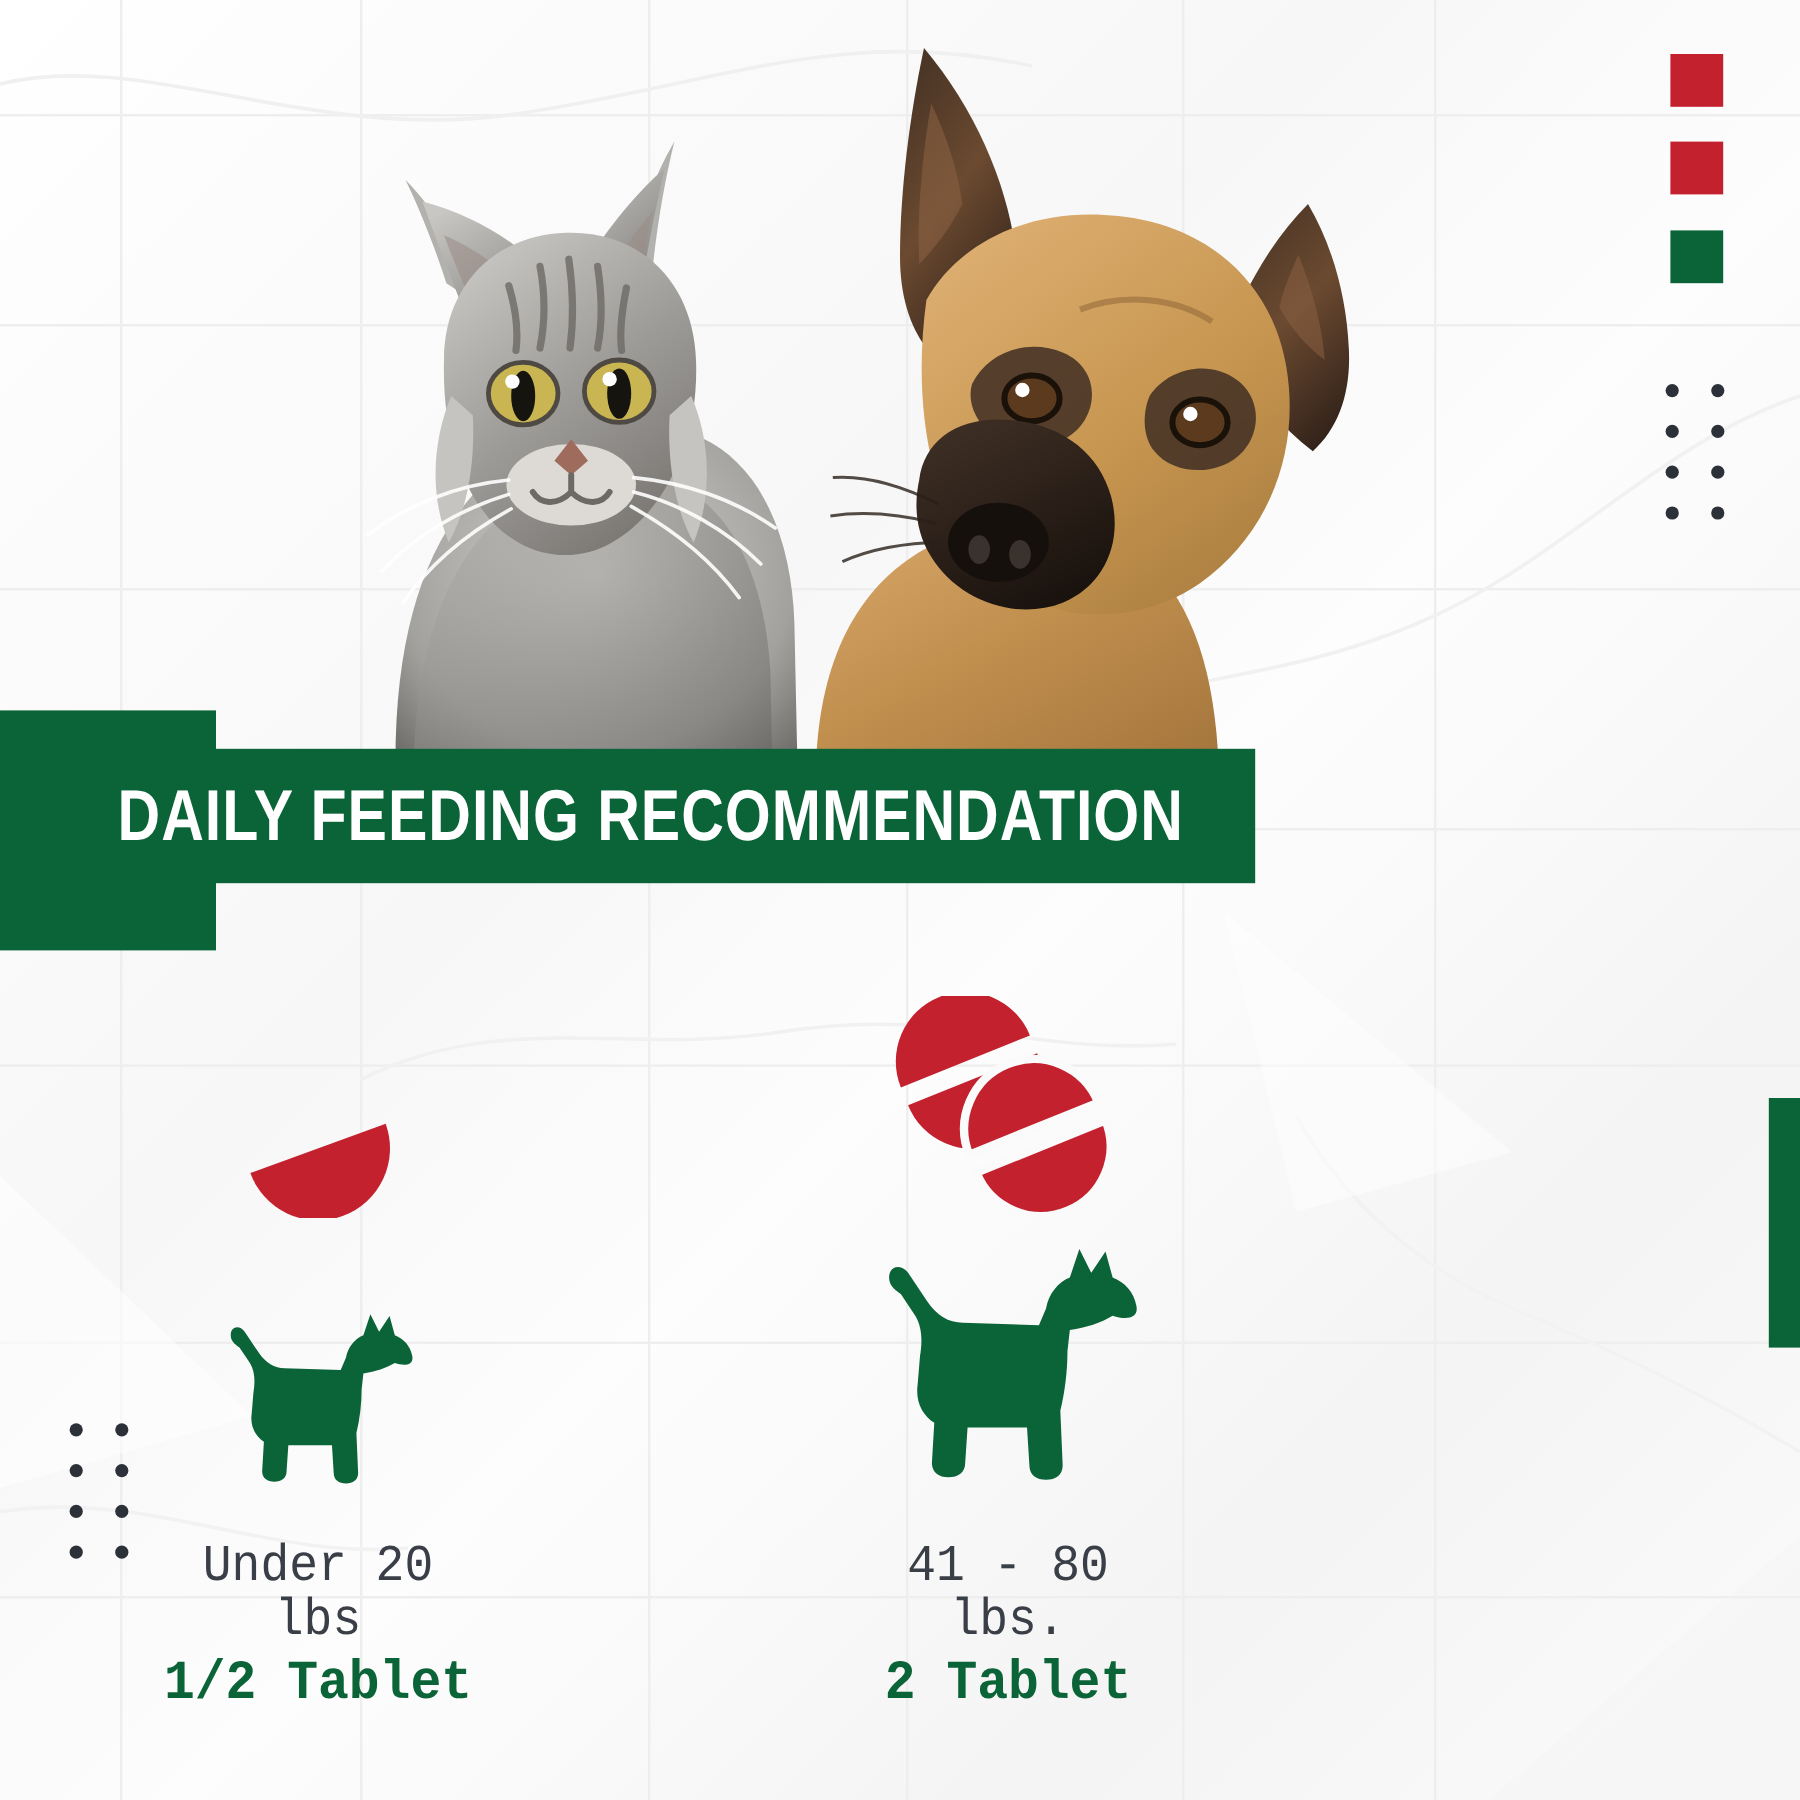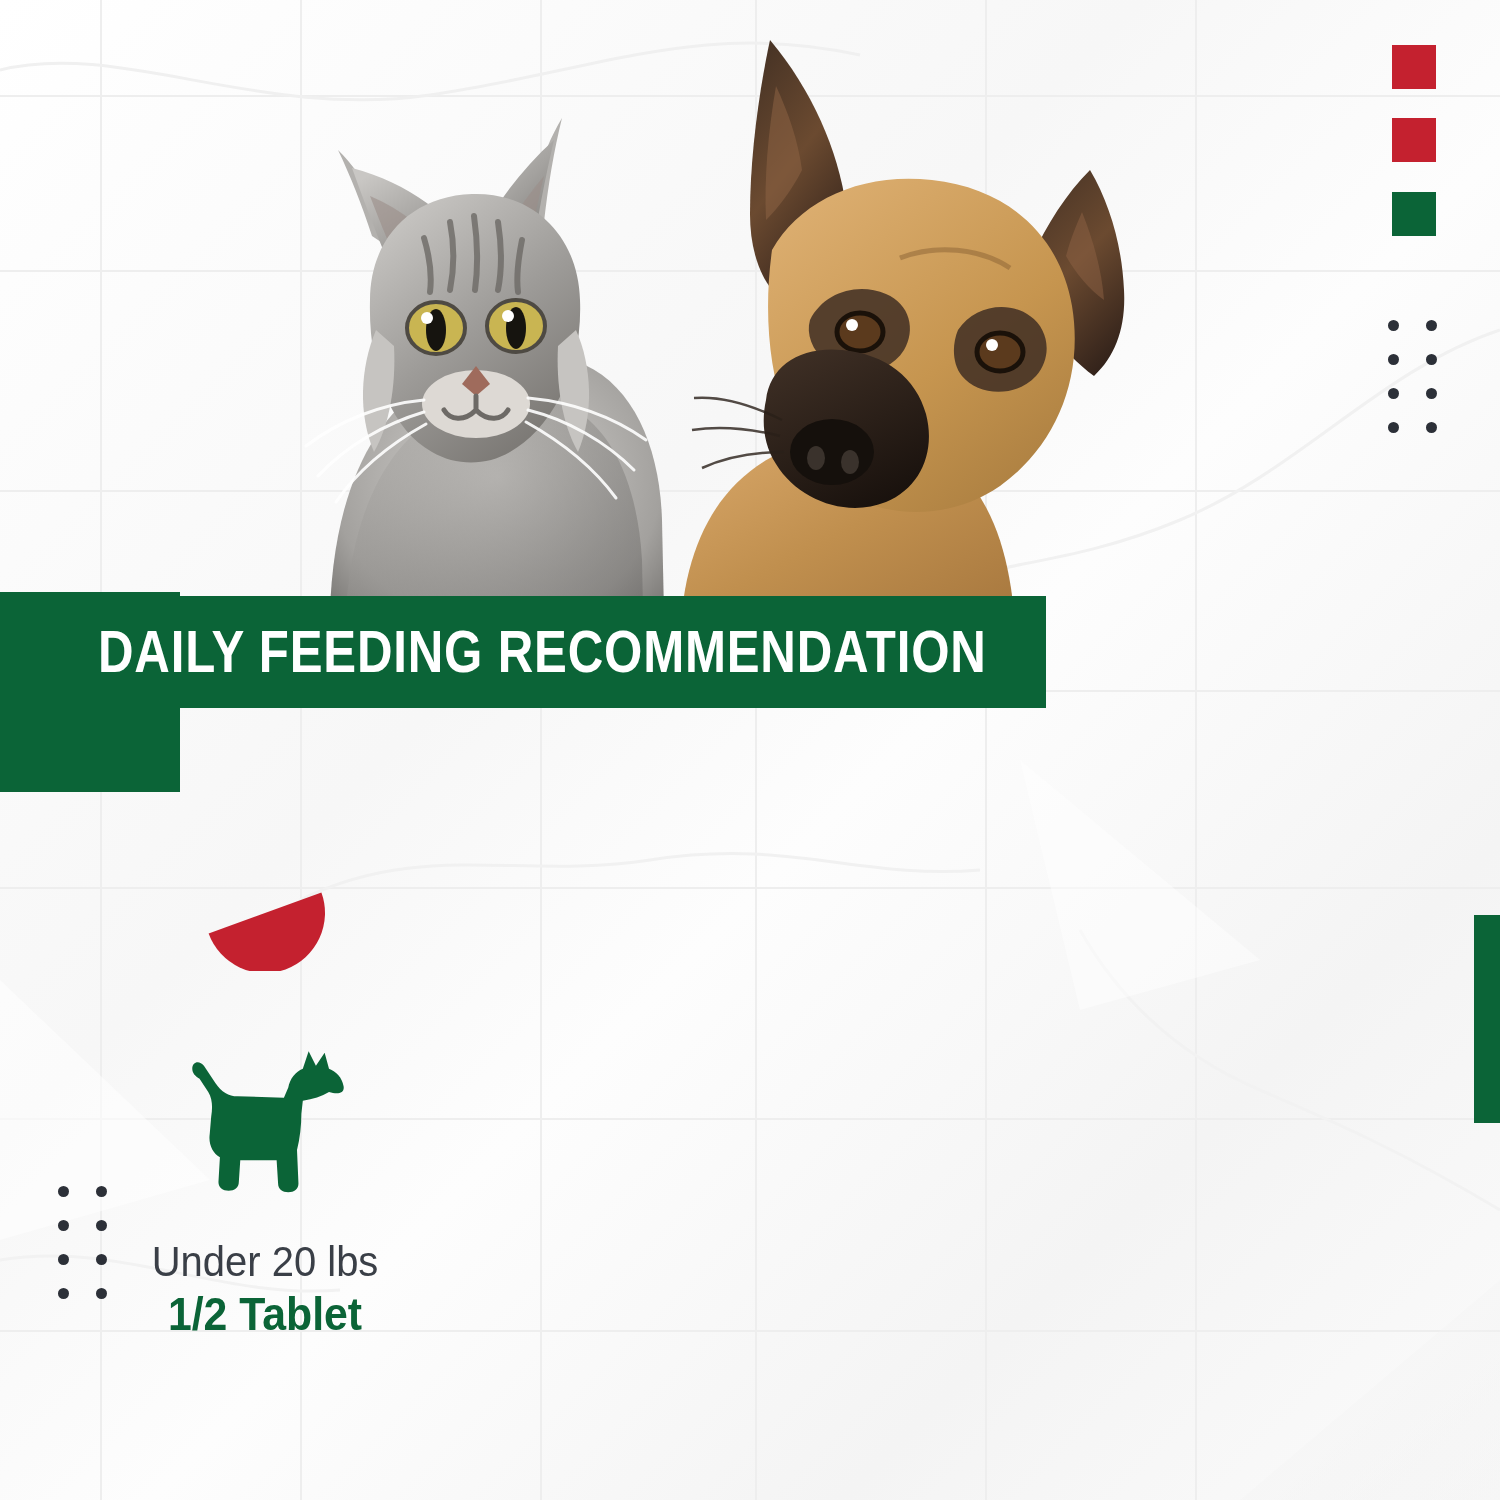--- a/index.html
+++ b/index.html
@@ -21,42 +21,42 @@
   
   .grid{position:absolute;inset:0;pointer-events:none;}
   .gl-v{position:absolute;top:0;bottom:0;width:2px;background:#eeeeee;}
   .gl-h{position:absolute;left:0;right:0;height:2px;background:#eeeeee;}
 
   
   .photo-wrap{position:absolute;left:210px;top:0;width:950px;height:660px;}
 
   
   .green-tab{position:absolute;left:0;top:592px;width:180px;height:200px;background:#0B6437;}
-  .banner{position:absolute;left:60px;top:596px;width:986px;height:112px;background:#0B6437;
+  .banner{position:absolute;left:60px;top:624px;width:986px;height:112px;background:#0B6437;
           display:flex;align-items:center;}
   .banner h1{
     margin:0 0 0 38px;color:#ffffff;
     font-family:"Liberation Sans", sans-serif;
     font-size:60px;font-weight:700;letter-spacing:1px;
     transform:scaleX(0.82);transform-origin:left center;
     white-space:nowrap;line-height:1;
   }
 
   
   .sq{position:absolute;width:44px;height:44px;}
 
   
   .dots{position:absolute;}
   .dot{position:absolute;width:11px;height:11px;border-radius:50%;background:#2c3038;}
 
   
   .right-bar{position:absolute;right:0;top:915px;width:26px;height:208px;background:#0B6437;}
 
   
-  .cols{position:absolute;left:0;top:756px;width:1199px;height:640px;}
+  .cols{position:absolute;left:0;top:800px;width:1199px;height:640px;font-family:Liberation Mono, monospace;}
   .col{position:absolute;top:0;width:300px;text-align:center;}
   .pill-area{position:relative;height:215px;}
   .pill-area svg{position:absolute;left:50%;transform:translateX(-50%);bottom:0;}
   .dog-area{position:relative;height:230px;}
   .dog-area svg{position:absolute;left:50%;transform:translateX(-50%);bottom:0;}
   .wt{
     margin-top:38px;color:#3a3f47;
     font-size:43px;font-weight:400;line-height:1.05;
     transform:scaleX(0.93);
   }
@@ -288,16 +288,42 @@
             L66,194 C66,202 72,206 80,206 C88,206 94,202 94,194 L96,164 L146,164 L148,196
             C148,204 154,208 162,208 C170,208 176,204 176,196 L174,150 C178,134 180,116 180,100
             L182,82 C196,80 208,76 218,70 C230,74 240,72 238,62 Z"></path>
         </svg>
       </div>
       <div class="wt">Under 20 lbs</div>
       <div class="tb">1/2 Tablet</div>
     </div>
 
 
+    <div class="col" style="left:690px;">
+      <div class="pill-area">
+        <svg width="215" height="185" viewBox="0 0 215 185">
+          <g transform="rotate(-22 75 62)">
+            <path d="M17,54 a58,58 0 0 1 116,0 z" fill="#C4212F"></path>
+            <path d="M17,70 a58,58 0 0 0 116,0 z" fill="#C4212F"></path>
+          </g>
+          <g transform="rotate(-22 132 118)">
+            <path d="M74,110 a58,58 0 0 1 116,0 z" fill="#C4212F" stroke="#fafafa" stroke-width="7"></path>
+            <path d="M74,126 a58,58 0 0 0 116,0 z" fill="#C4212F" stroke="#fafafa" stroke-width="7"></path>
+          </g>
+        </svg>
+      </div>
+      <div class="dog-area">
+        <svg width="258" height="218" viewBox="0 0 260 220">
+          <path fill="#0B6437" d="M238,62 C236,50 228,42 218,38 L212,16 L200,34 L190,14 L182,38
+            C172,42 164,52 162,64 L156,78 L92,76 C80,76 70,70 62,58 L46,34 C40,26 30,28 30,38
+            C30,44 34,48 40,52 L52,70 C58,80 58,92 56,104 L54,128 C52,142 58,154 68,160
+            L66,194 C66,202 72,206 80,206 C88,206 94,202 94,194 L96,164 L146,164 L148,196
+            C148,204 154,208 162,208 C170,208 176,204 176,196 L174,150 C178,134 180,116 180,100
+            L182,82 C196,80 208,76 218,70 C230,74 240,72 238,62 Z"></path>
+        </svg>
+      </div>
+      <div class="wt">41 - 80 lbs.</div>
+      <div class="tb">2 Tablet</div>
+    </div>
 
 
   </div>
 </div>
 
 </body></html>

